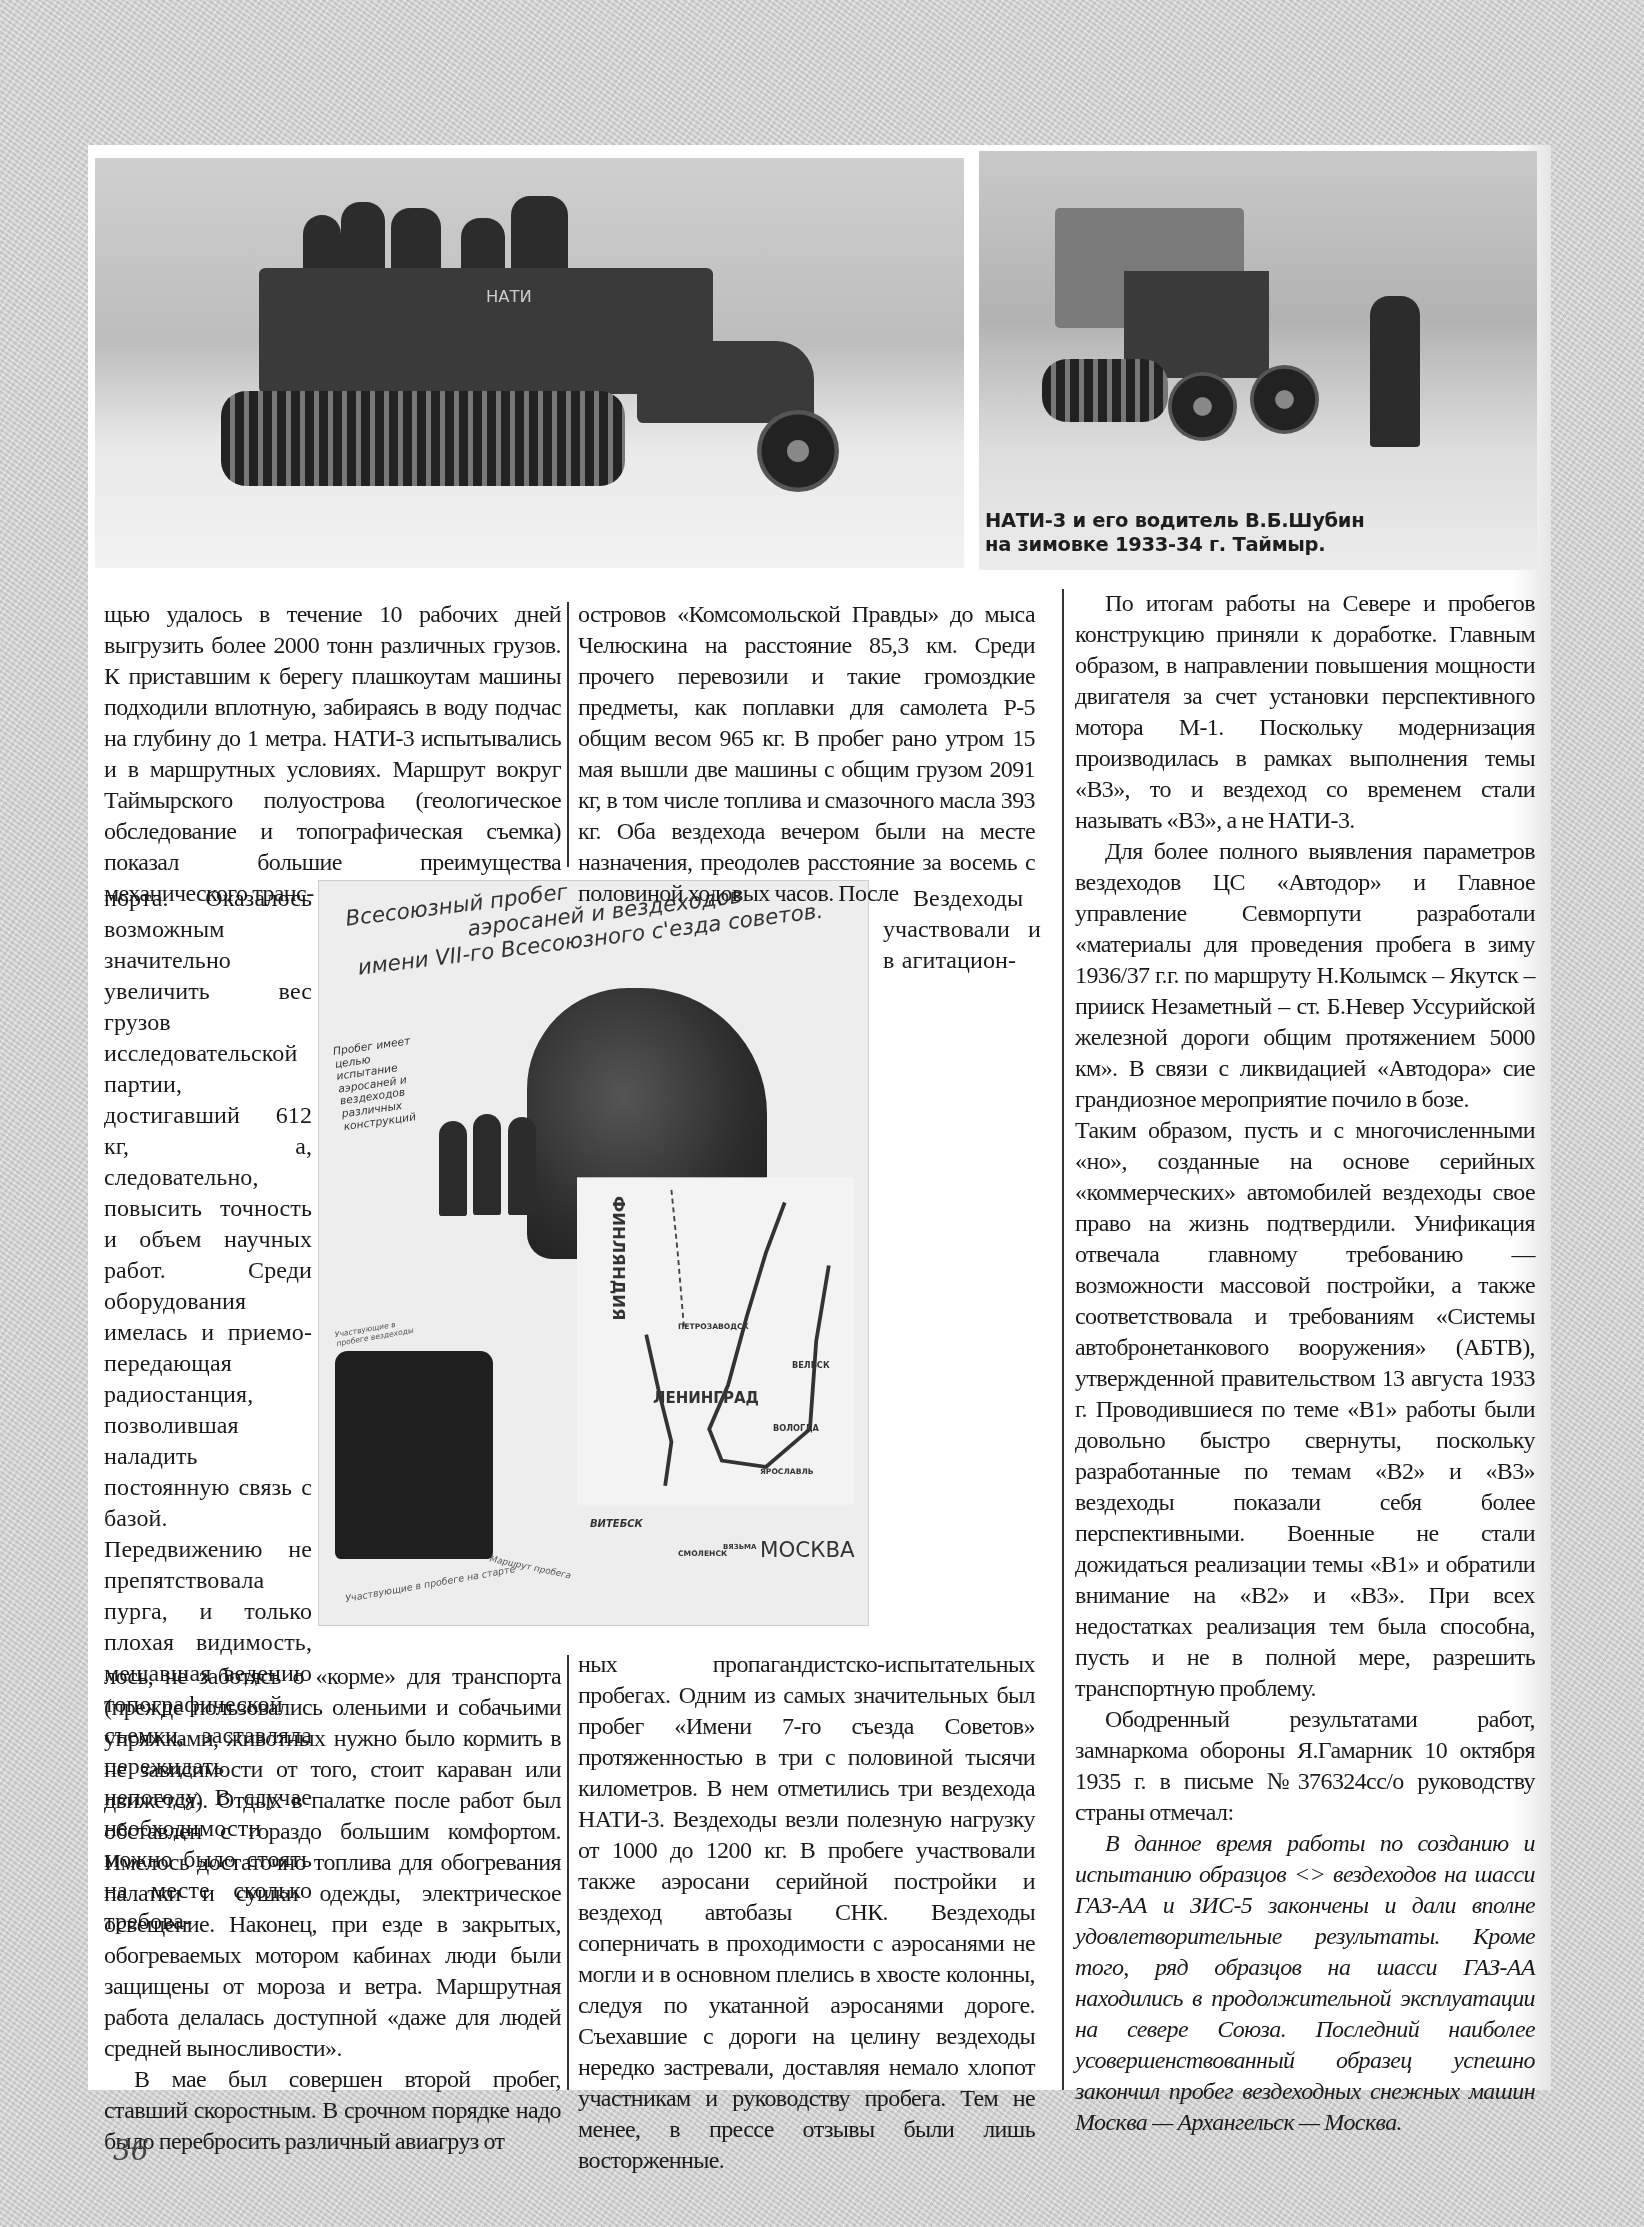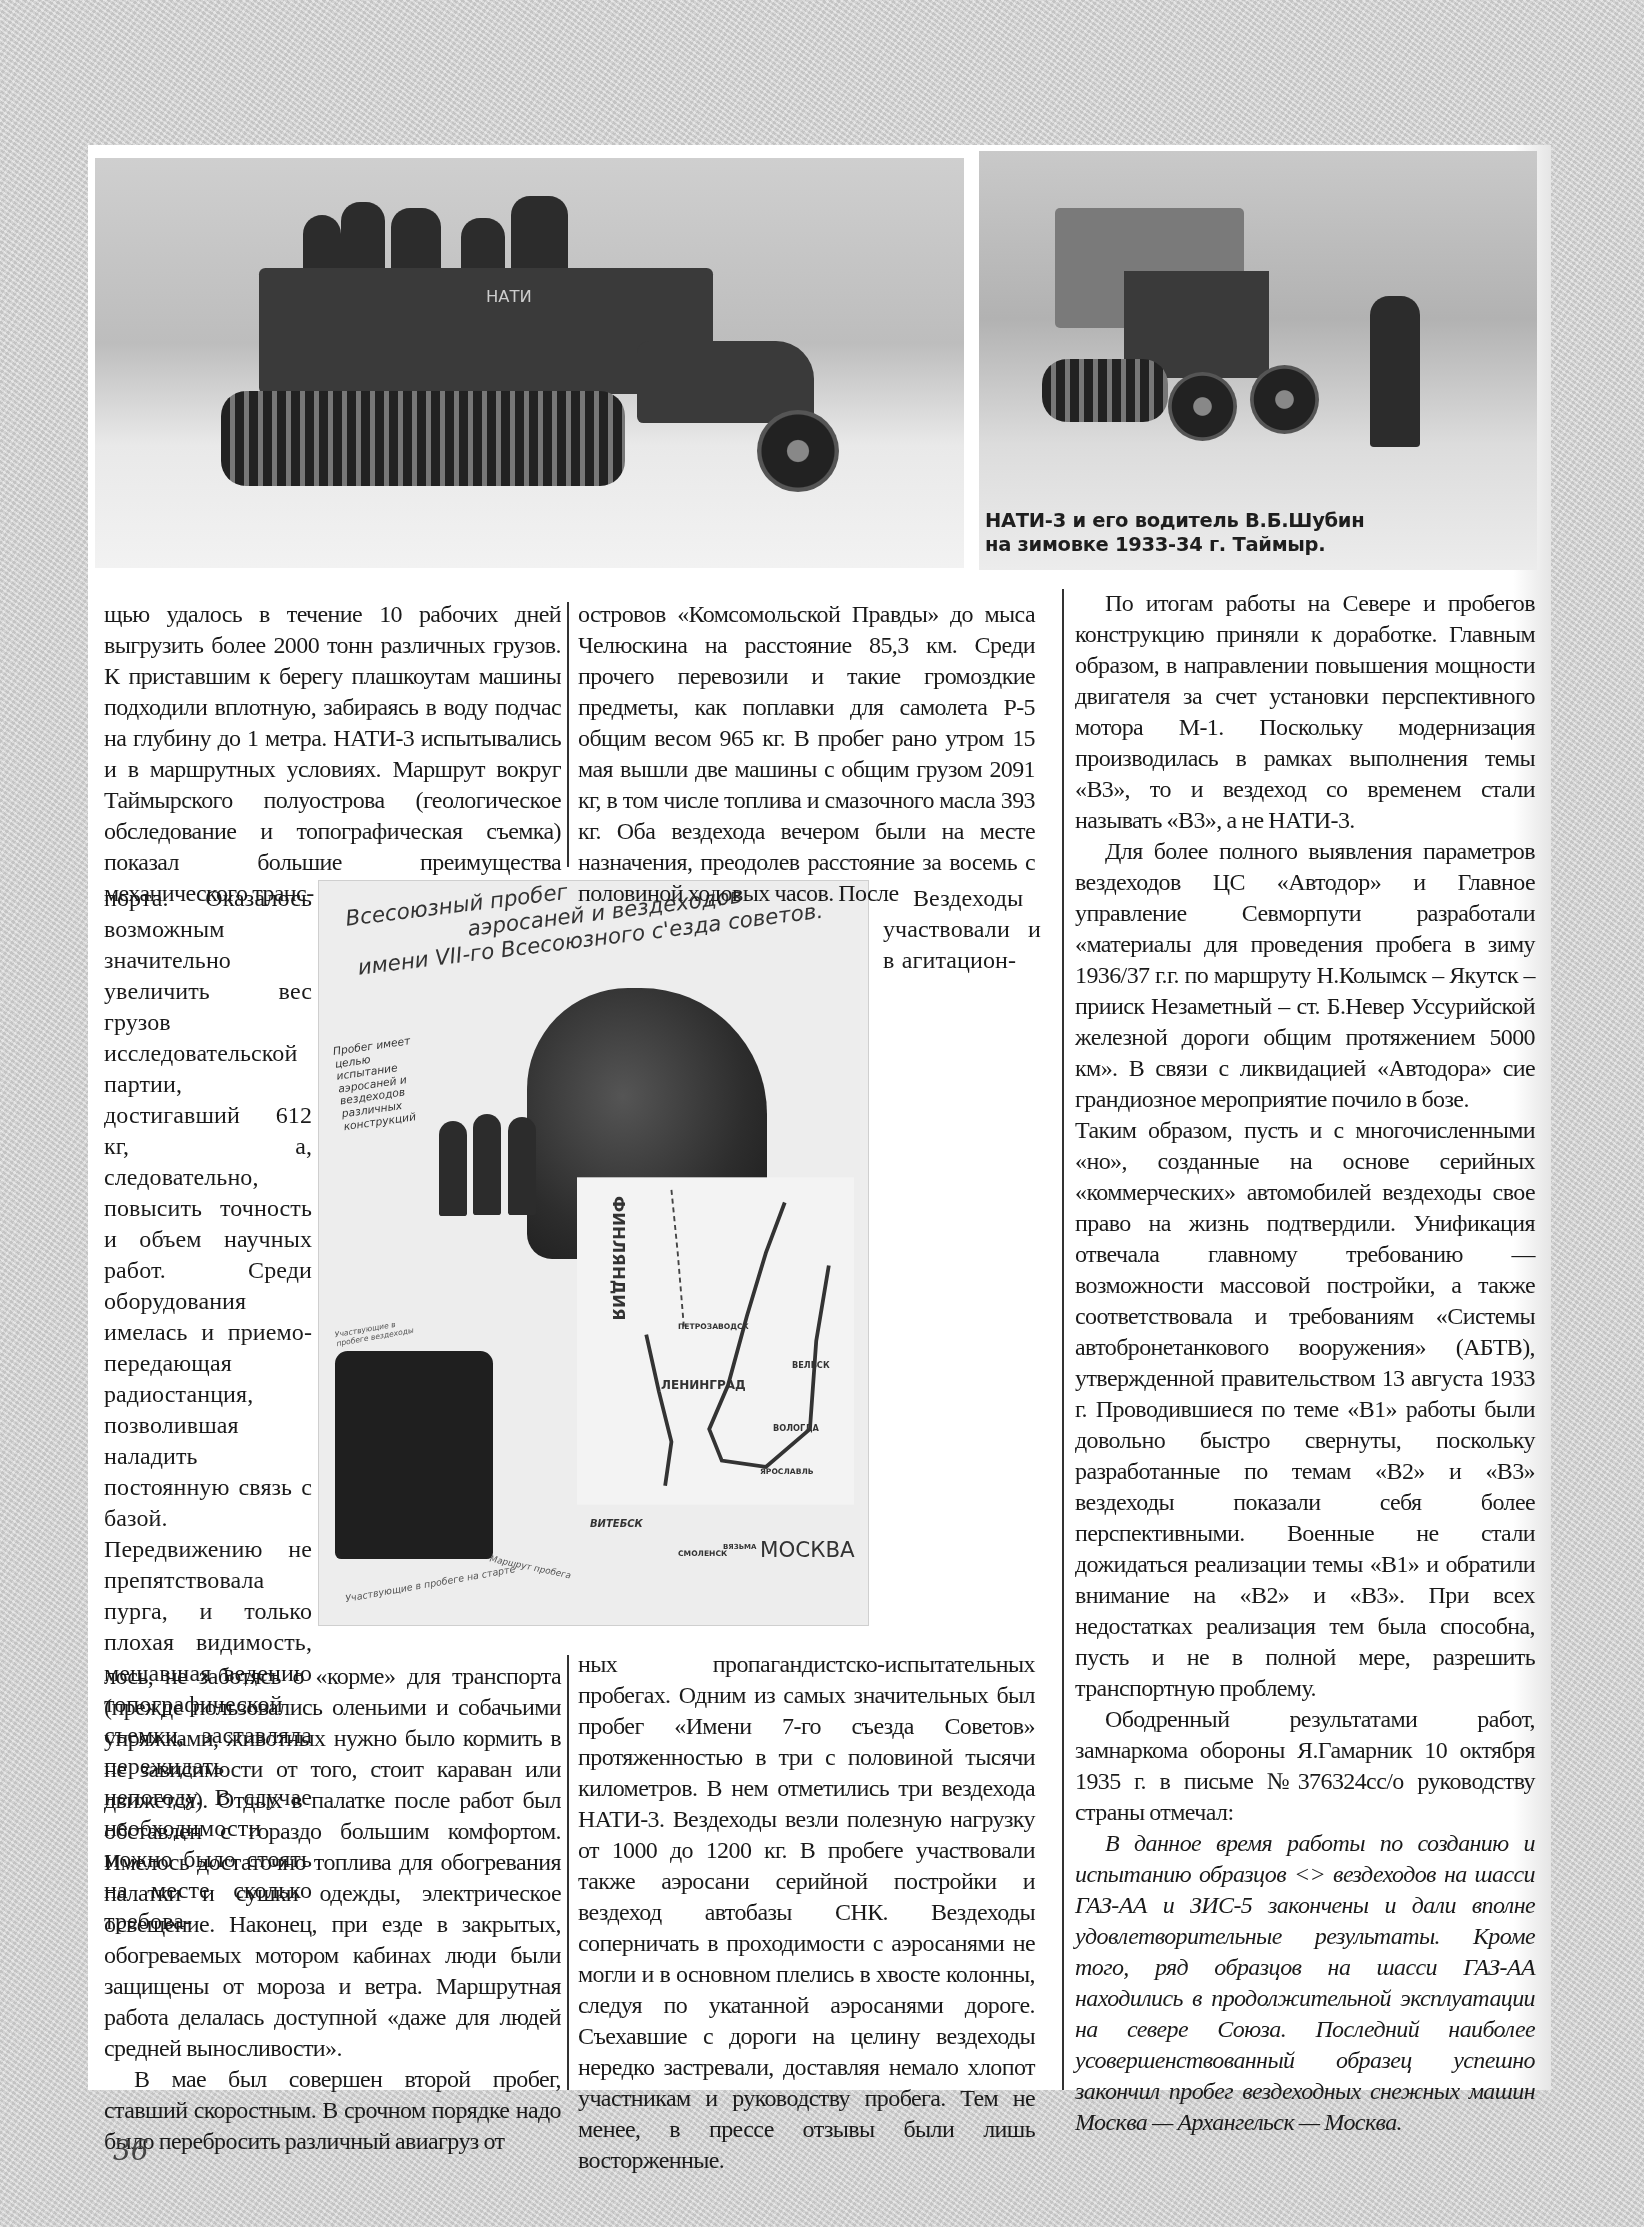--- a/index.html
+++ b/index.html
@@ -135,21 +135,21 @@
   <div class="poster-note" style="left:15.8px;top:441px;width:95px;">Участвующие в пробеге вездеходы</div>
   <div class="poster-car" style="top:470px;"></div>
   <svg class="map" viewBox="0 0 440 520">
     <rect x="0" y="0" width="440" height="520" fill="#f3f3f3"></rect>
     <path d="M150 20 L160 120 L170 240" stroke="#444" stroke-width="3" stroke-dasharray="8 6" fill="none"></path>
     <path d="M330 40 L300 120 L270 220 L240 330 L210 400 L230 450 L300 460 L370 400 L380 260 L400 140" stroke="#333" stroke-width="6" fill="none"></path>
     <path d="M110 250 L130 340 L150 420 L140 490" stroke="#333" stroke-width="6" fill="none"></path>
   </svg>
   <div class="map-label" style="left:290px;top:315px;font-size:16.4px;writing-mode:vertical-rl;">ФИНЛЯНДИЯ</div>
   <div class="map-label" style="left:359px;top:441px;font-size:7.6px;">ПЕТРОЗАВОДСК</div>
-  <div class="map-label" style="left:334px;top:497px;font-size:12px;margin-left:8px;">ЛЕНИНГРАД</div>
+  <div class="map-label" style="left:334px;top:508px;font-size:15px;">ЛЕНИНГРАД</div>
   <div class="map-label" style="left:473px;top:479px;font-size:8.2px;">ВЕЛЬСК</div>
   <div class="map-label" style="left:454px;top:542px;font-size:8.2px;">ВОЛОГДА</div>
   <div class="map-label" style="left:441px;top:586px;font-size:7.6px;">ЯРОСЛАВЛЬ</div>
   <div class="map-label" style="left:271px;top:637px;font-size:10px;font-style:italic;">ВИТЕБСК</div>
   <div class="map-label" style="left:359px;top:668px;font-size:7.6px;">СМОЛЕНСК</div>
   <div class="map-label" style="left:404px;top:662px;font-size:7px;">ВЯЗЬМА</div>
   <div class="map-label" style="left:441px;top:656px;font-size:21.4px;font-weight:normal;">МОСКВА</div>
   <div class="poster-note" style="left:25px;top:697px;font-size:9.5px;">Участвующие в пробеге на старте</div>
   <div class="map-foot">Маршрут пробега</div>
 </div>

